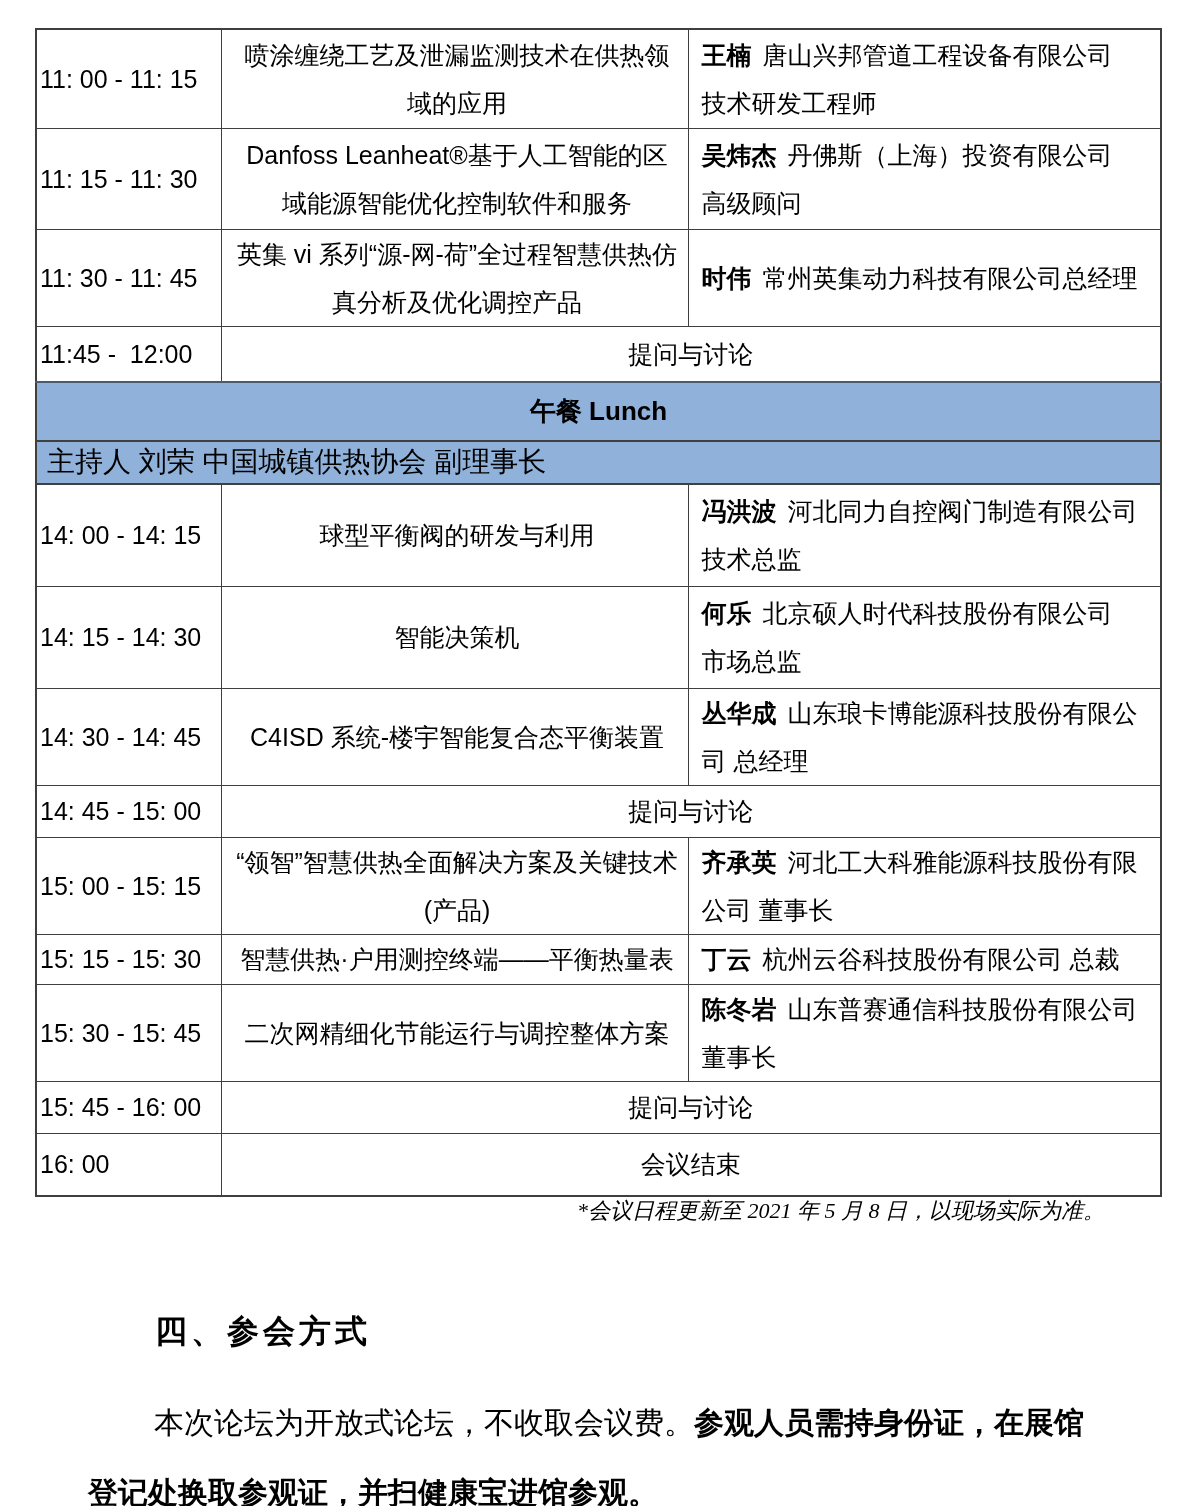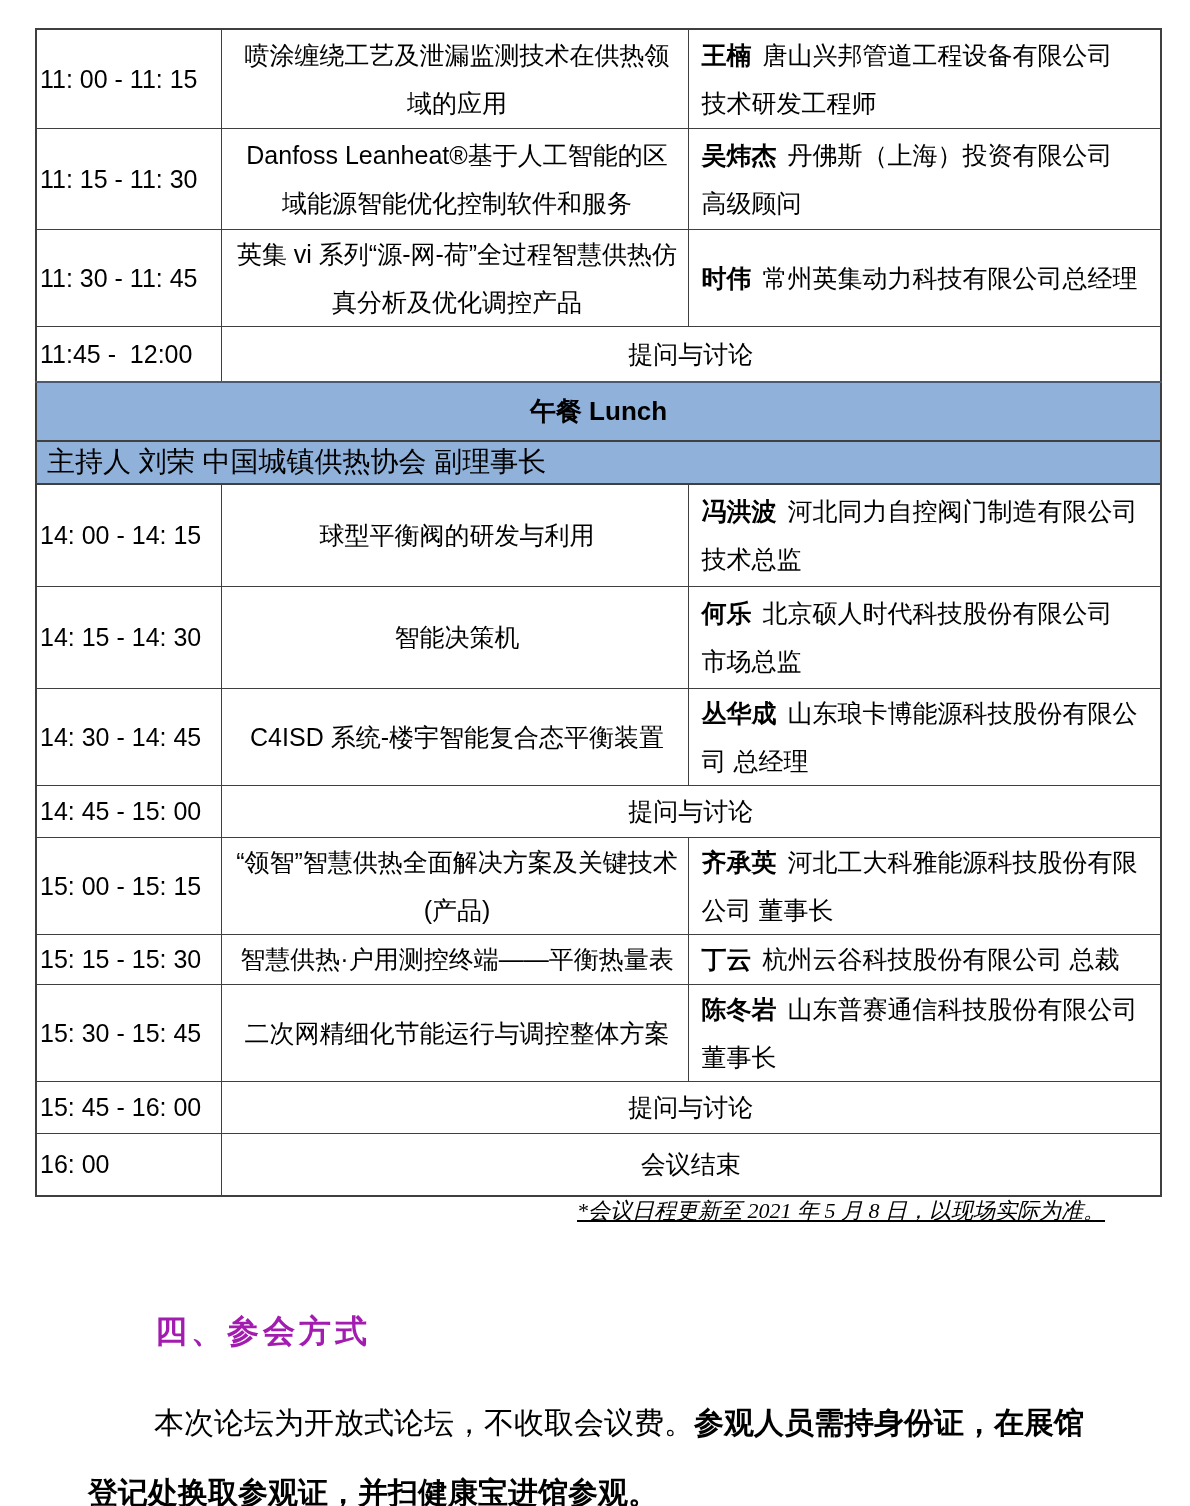--- a/index.html
+++ b/index.html
@@ -60,33 +60,32 @@
 
   
   .footnote {
     position: absolute;
     top: 1196px;
     right: 85px;
     font-family: "Liberation Serif", serif;
     font-style: italic;
     font-size: 22px;
     color: #000;
-    text-decoration: underline;
   }
 
   
   .section-heading {
     position: absolute;
     left: 155px;
     top: 1310px;
     font-family: "Liberation Serif", serif;
     font-weight: 700;
     font-size: 32px;
     letter-spacing: 4px;
-    color: #a21caf;
+    color: #000000;
   }
   .attendance {
     position: absolute;
     left: 88px;
     top: 1388px;
     width: 1025px;
     font-family: "Liberation Serif", serif;
     font-size: 30px;
     line-height: 70px;
     text-indent: 66px;

